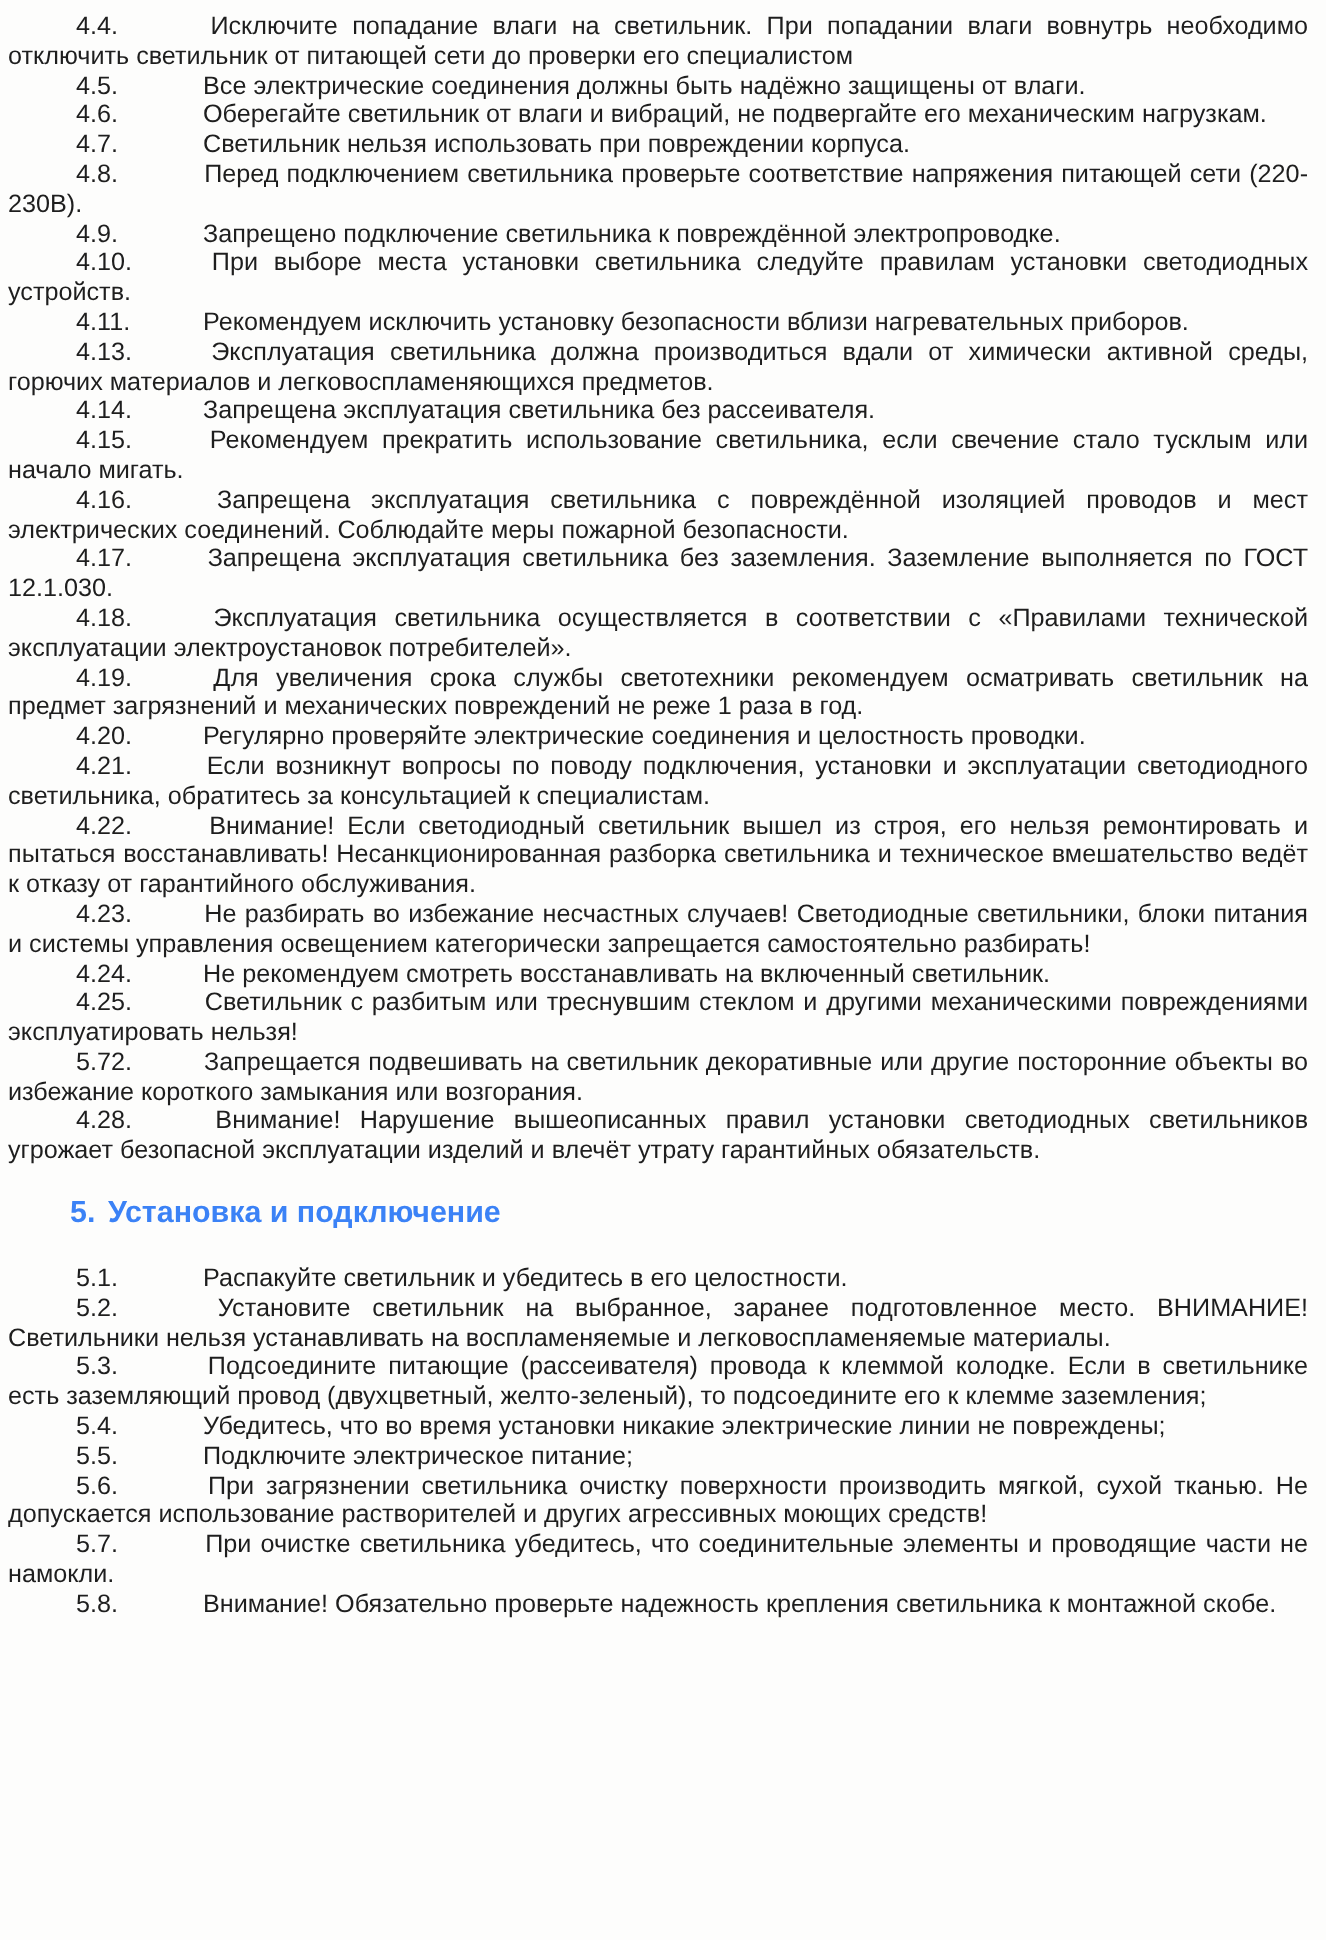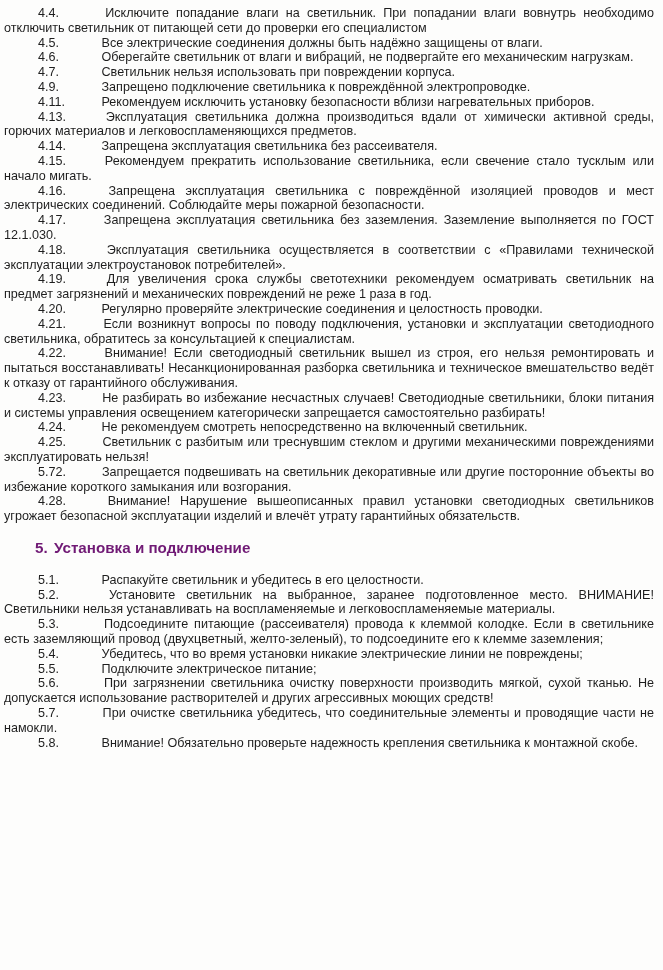--- a/index.html
+++ b/index.html
@@ -31,44 +31,46 @@
     display: inline-block;
     margin-left: 34px;
     width: 60px;
     vertical-align: baseline;
   }
   .section-heading {
     margin: 14px 0 15px 31px;
     font-size: 15.2px;
     line-height: 20px;
     font-weight: bold;
-    color: #701a75;
+    color: #3b82f6;
   }
   .heading-num {
     display: inline-block;
     width: 19px;
   }
 </style>
 </head>
 <body>
 
 <div class="page">
 
   <div class="items" id="section4-list">
   <p class="item"><span class="item-num">4.4.</span> <span class="item-text">Исключите попадание влаги на светильник. При попадании влаги вовнутрь необходимо отключить светильник от питающей сети до проверки его специалистом</span></p>
 
   <p class="item"><span class="item-num">4.5.</span> <span class="item-text">Все электрические соединения должны быть надёжно защищены от влаги.</span></p>
 
   <p class="item"><span class="item-num">4.6.</span> <span class="item-text">Оберегайте светильник от влаги и вибраций, не подвергайте его механическим нагрузкам.</span></p>
 
   <p class="item"><span class="item-num">4.7.</span> <span class="item-text">Светильник нельзя использовать при повреждении корпуса.</span></p>
 
+  <p class="item"><span class="item-num">4.8.</span> <span class="item-text">Перед подключением светильника проверьте соответствие напряжения питающей сети (220-230В).</span></p>
 
   <p class="item"><span class="item-num">4.9.</span> <span class="item-text">Запрещено подключение светильника к повреждённой электропроводке.</span></p>
 
+  <p class="item"><span class="item-num">4.10.</span> <span class="item-text">При выборе места установки светильника следуйте правилам установки светодиодных устройств.</span></p>
 
   <p class="item"><span class="item-num">4.11.</span> <span class="item-text">Рекомендуем исключить установку безопасности вблизи нагревательных приборов.</span></p>
 
 
   <p class="item"><span class="item-num">4.13.</span> <span class="item-text">Эксплуатация светильника должна производиться вдали от химически активной среды, горючих материалов и легковоспламеняющихся предметов.</span></p>
 
   <p class="item"><span class="item-num">4.14.</span> <span class="item-text">Запрещена эксплуатация светильника без рассеивателя.</span></p>
 
   <p class="item"><span class="item-num">4.15.</span> <span class="item-text">Рекомендуем прекратить использование светильника, если свечение стало тусклым или начало мигать.</span></p>
 
@@ -81,21 +83,21 @@
   <p class="item"><span class="item-num">4.19.</span> <span class="item-text">Для увеличения срока службы светотехники рекомендуем осматривать светильник на предмет загрязнений и механических повреждений не реже 1 раза в год.</span></p>
 
   <p class="item"><span class="item-num">4.20.</span> <span class="item-text">Регулярно проверяйте электрические соединения и целостность проводки.</span></p>
 
   <p class="item"><span class="item-num">4.21.</span> <span class="item-text">Если возникнут вопросы по поводу подключения, установки и эксплуатации светодиодного светильника, обратитесь за консультацией к специалистам.</span></p>
 
   <p class="item"><span class="item-num">4.22.</span> <span class="item-text">Внимание! Если светодиодный светильник вышел из строя, его нельзя ремонтировать и пытаться восстанавливать! Несанкционированная разборка светильника и техническое вмешательство ведёт к отказу от гарантийного обслуживания.</span></p>
 
   <p class="item"><span class="item-num">4.23.</span> <span class="item-text">Не разбирать во избежание несчастных случаев! Светодиодные светильники, блоки питания и системы управления освещением категорически запрещается самостоятельно разбирать!</span></p>
 
-  <p class="item"><span class="item-num">4.24.</span> <span class="item-text">Не рекомендуем смотреть непосредственно на включенный светильник.</span></p>
+  <p class="item"><span class="item-num">4.24.</span> <span class="item-text">Не рекомендуем смотреть восстанавливать на включенный светильник.</span></p>
 
   <p class="item"><span class="item-num">4.25.</span> <span class="item-text">Светильник с разбитым или треснувшим стеклом и другими механическими повреждениями эксплуатировать нельзя!</span></p>
 
 
   <p class="item"><span class="item-num">5.72.</span> <span class="item-text">Запрещается подвешивать на светильник декоративные или другие посторонние объекты во избежание короткого замыкания или возгорания.</span></p>
 
   <p class="item"><span class="item-num">4.28.</span> <span class="item-text">Внимание! Нарушение вышеописанных правил установки светодиодных светильников угрожает безопасной эксплуатации изделий и влечёт утрату гарантийных обязательств.</span></p>
 </div>
 
   <h2 class="section-heading"><span class="heading-num">5.</span><span class="heading-title">Установка и подключение</span></h2>

